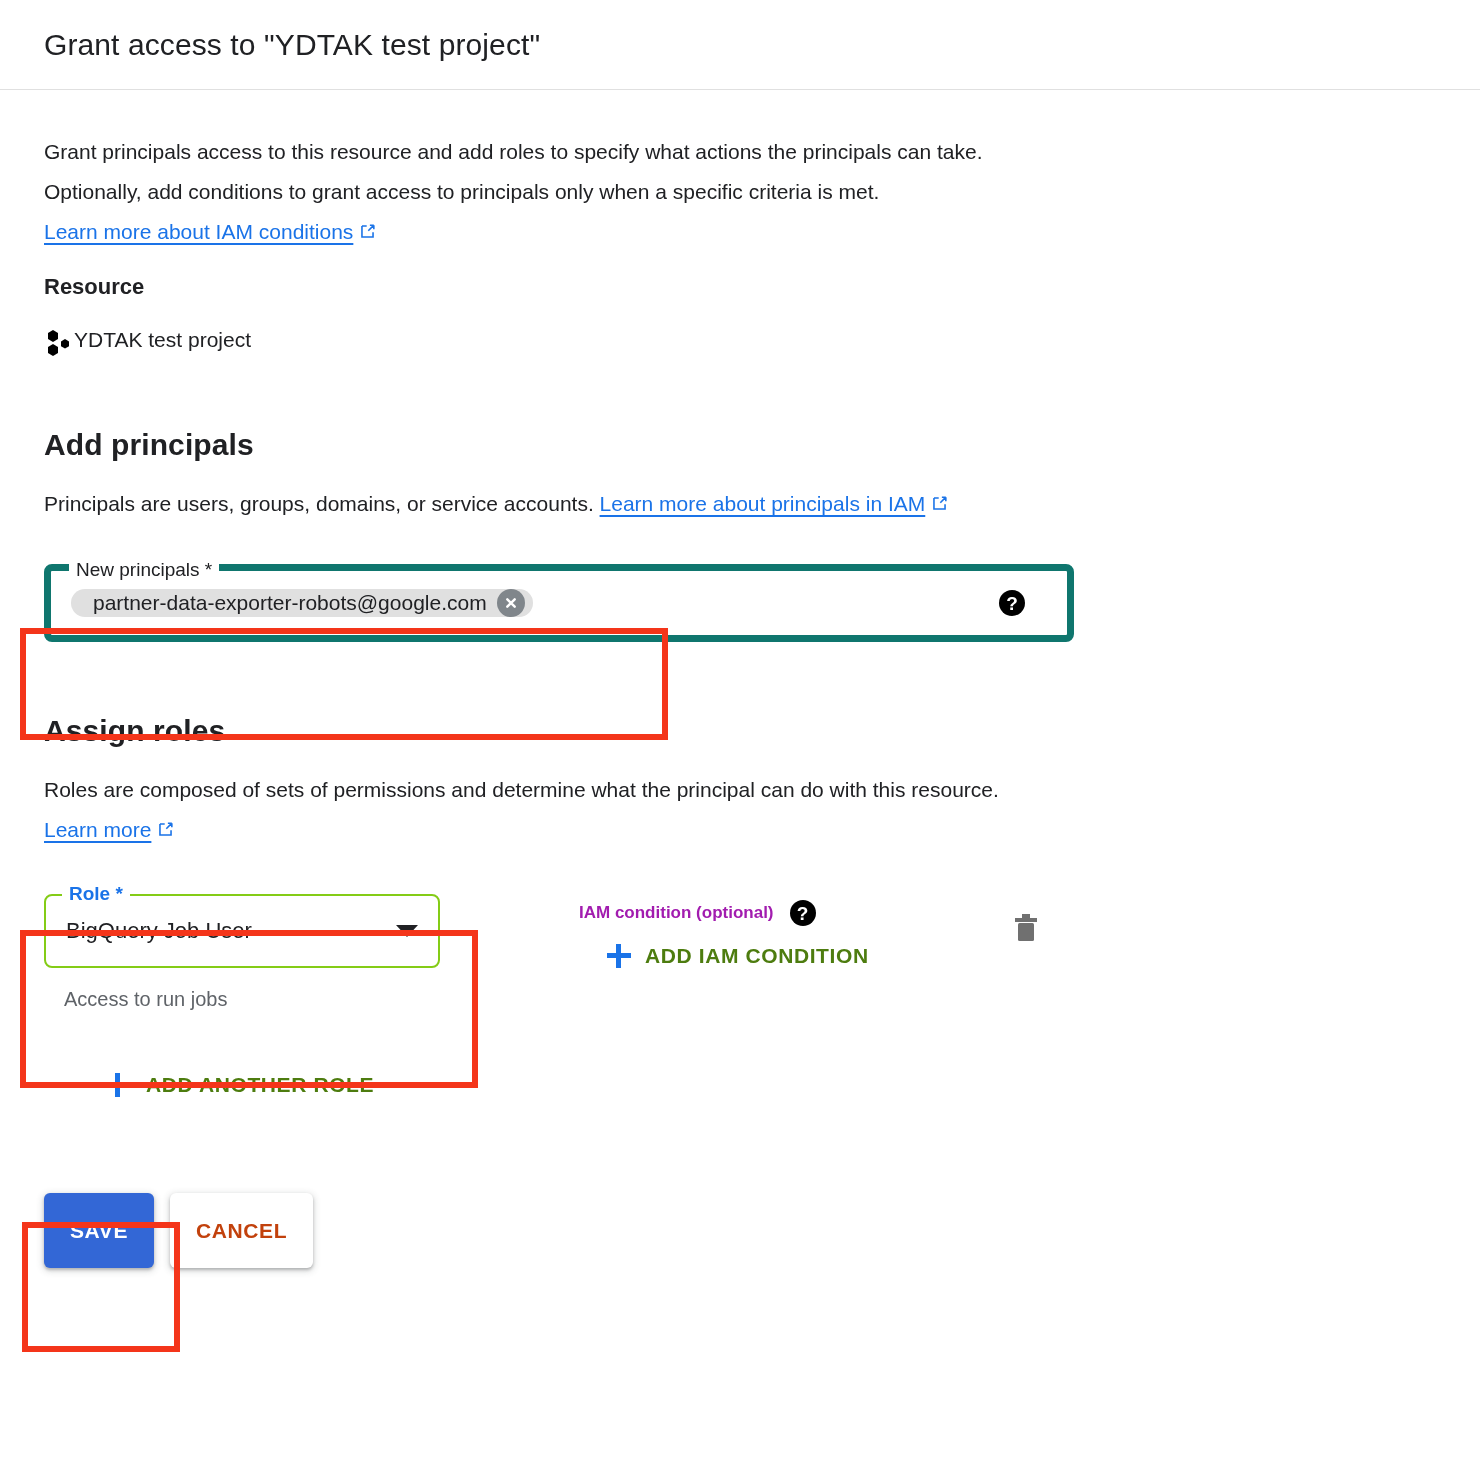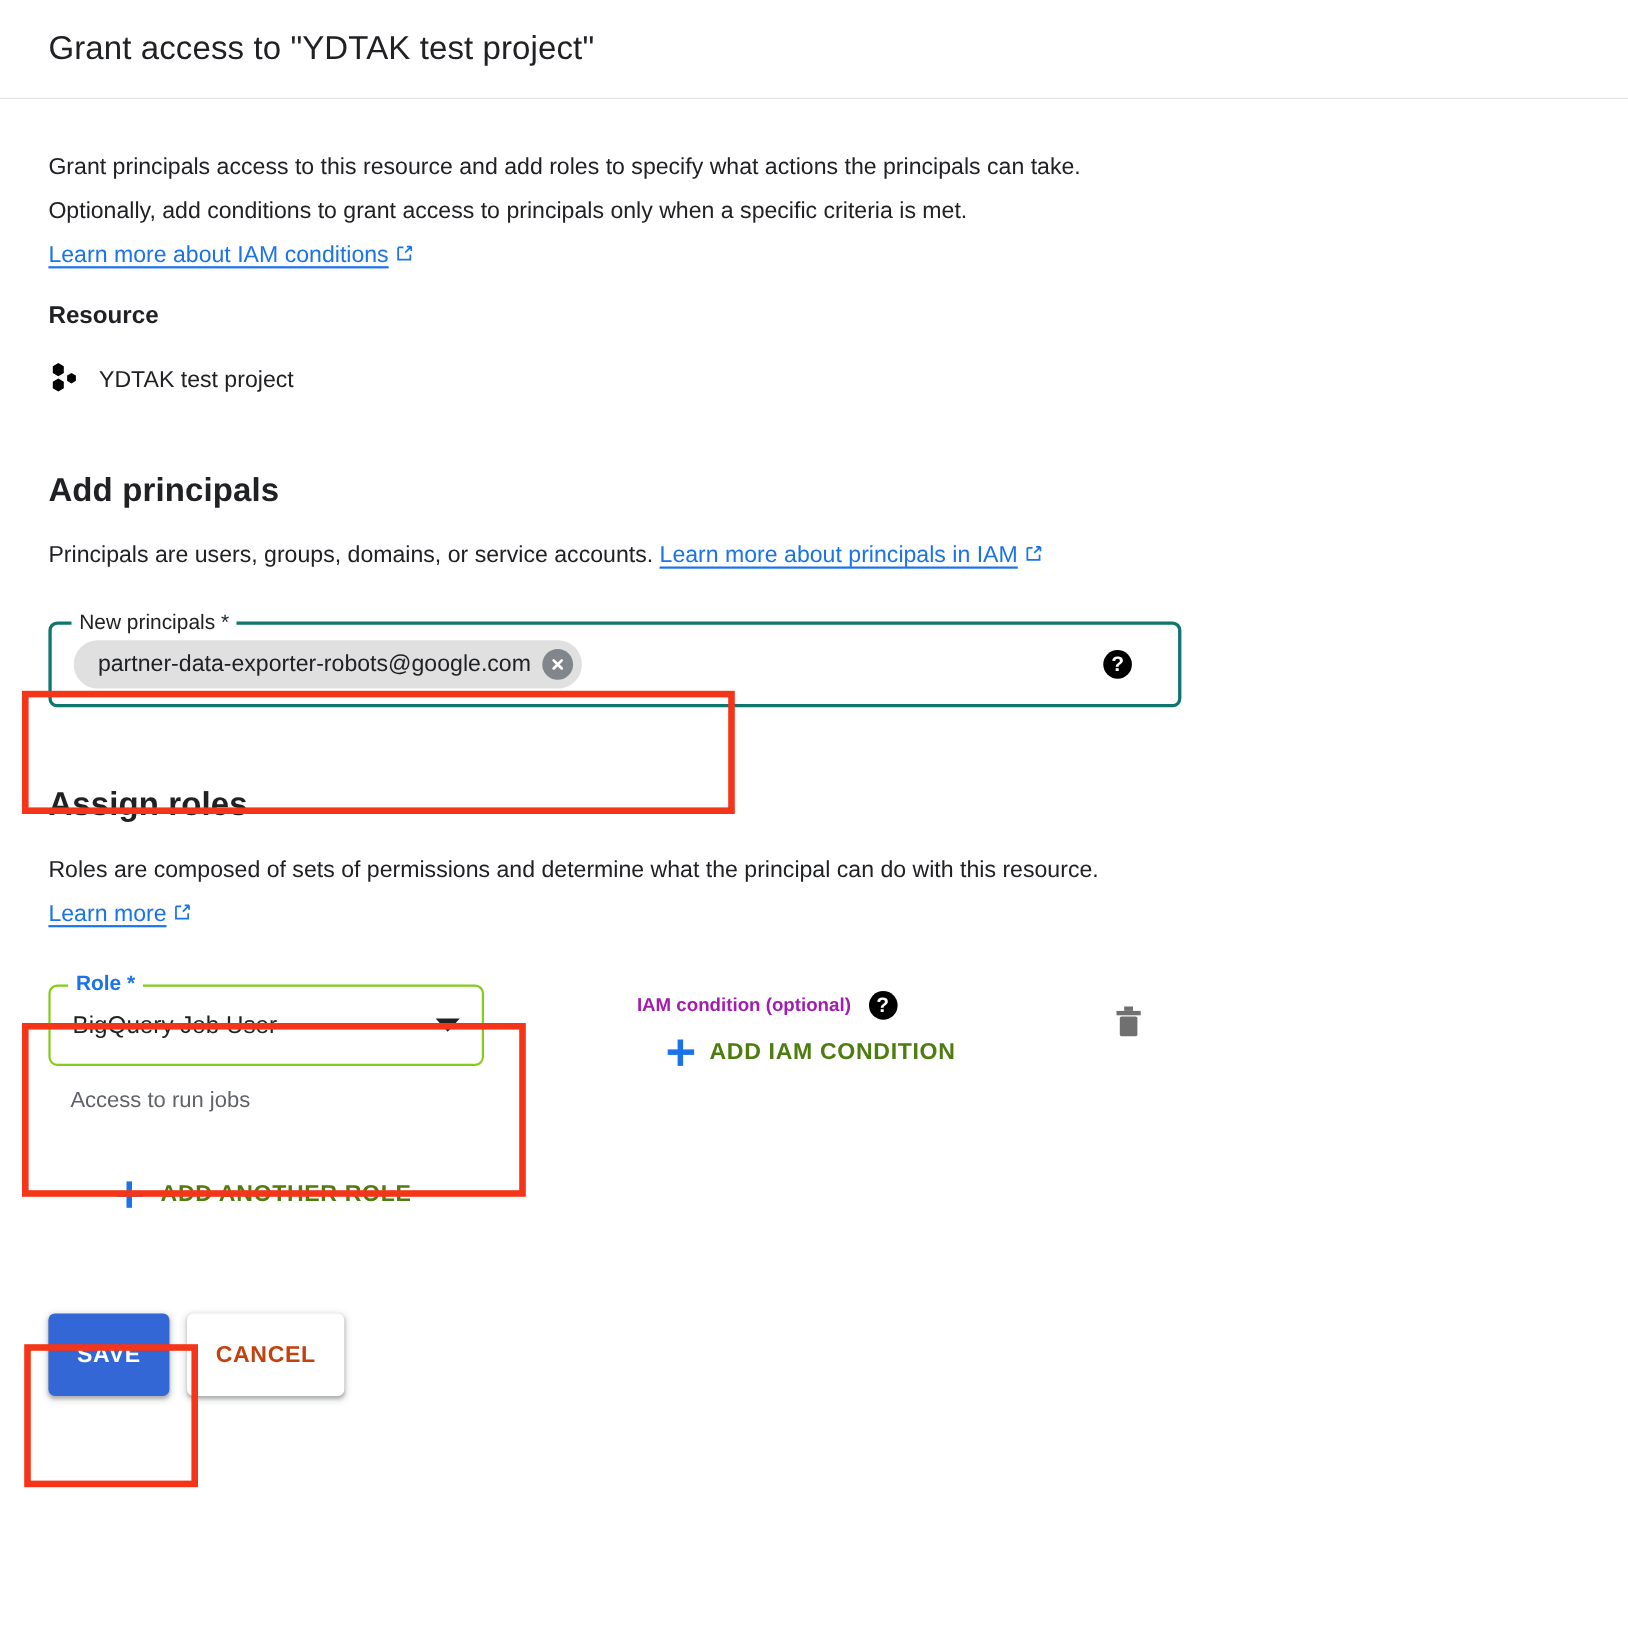--- a/index.html
+++ b/index.html
@@ -73,23 +73,21 @@
     font-size: 30px;
     font-weight: 700;
     color: #202124;
     margin: 0 0 0 0;
     letter-spacing: 0.1px;
   }
 
   
   .resource-row {
     display: flex;
-    align-items: center;
     margin-top: 28px;
-    gap: 16px;
   }
   .resource-name {
     font-size: 21px;
     color: #202124;
   }
 
   
   .add-principals-wrap { margin-top: 66px; }
   .principals-desc {
     font-size: 21px;
@@ -102,21 +100,21 @@
   
   .field-outer {
     position: relative;
     margin-top: 38px;
   }
   .outlined-field {
     position: relative;
     box-sizing: border-box;
     width: 1030px;
     height: 78px;
-    border: 3px solid #0f766e;
+    border: 7px solid #0f766e;
     border-radius: 8px;
     display: flex;
     align-items: center;
     padding: 0 20px;
     background: #fff;
   }
   .field-legend {
     position: absolute;
     top: -12px;
     left: 18px;
@@ -125,21 +123,21 @@
     font-size: 19px;
     color: #202124;
     line-height: 22px;
     white-space: nowrap;
   }
   .chip {
     display: inline-flex;
     align-items: center;
     background: #e0e0e0;
     border-radius: 22px;
-    height: 44px;
+    height: 28px;
     padding: 0 8px 0 22px;
     gap: 10px;
     max-width: 620px;
   }
   .chip-label {
     font-size: 21px;
     color: #202124;
     white-space: nowrap;
   }
   .chip-close {

